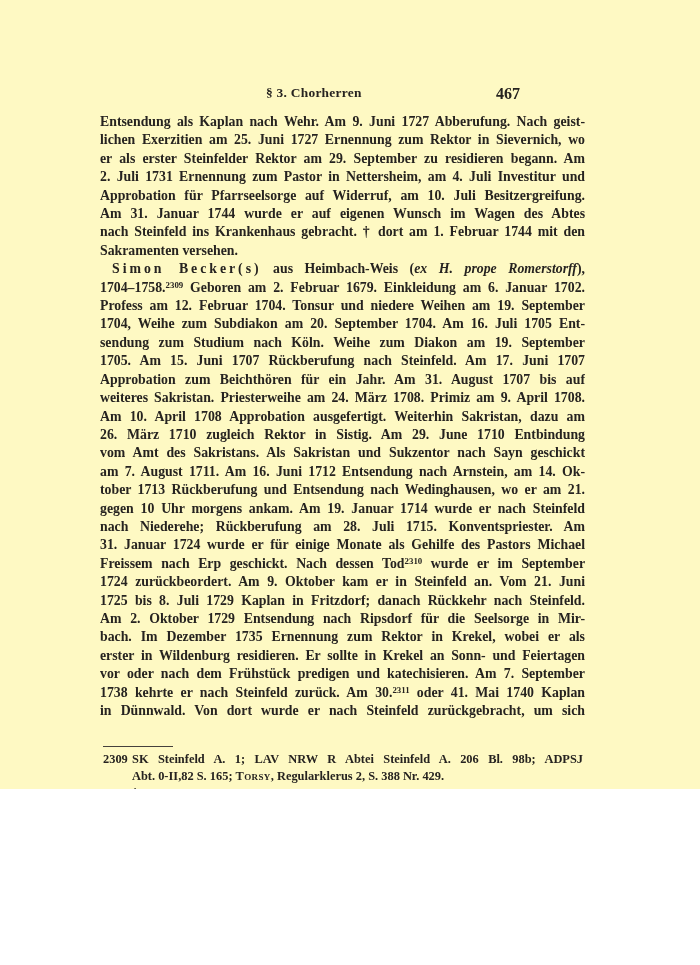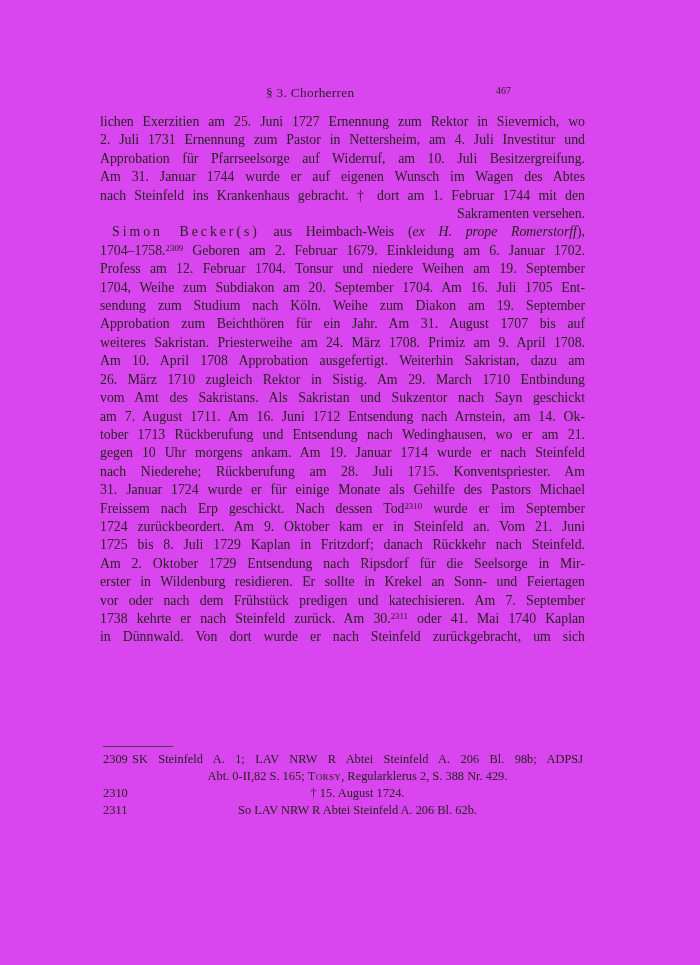--- a/index.html
+++ b/index.html
@@ -6,95 +6,100 @@
   * { margin: 0; padding: 0; box-sizing: border-box; }
   html, body { background: #ffffff; }
   body {
     width: 700px; height: 965px;
     font-family: "Liberation Serif", "DejaVu Serif", serif;
     color: #262320;
     -webkit-font-smoothing: antialiased;
   }
   .page {
     position: relative;
-    width: 700px; height: 965px;
-    background: #d946ef;
+    width: 700px; height: 789px;
+    background: #fef9c3;
     overflow: hidden;
+    font-weight: bold;
   }
   
   .section-heading {
     position: absolute; left: 266px; top: 85px;
     font-size: 13.4px; letter-spacing: 0.02em; white-space: nowrap;
   }
   .page-number {
     position: absolute; left: 496px; top: 85px;
-    font-size: 10px; white-space: nowrap;
+    font-size: 16px; white-space: nowrap;
   }
   
   .body-text {
     position: absolute; left: 100px; top: 113px; width: 485px;
     font-size: 13.8px; line-height: 18.42px;
   }
-  .line { height: 18.42px; overflow: hidden; text-align: right; }
+  .line { height: 18.42px; overflow: hidden; text-align: left; }
   .line.just { text-align: justify; text-align-last: justify; }
   .line.indent { text-indent: 12px; }
   
   .footnote-rule {
     position: absolute; left: 103px; top: 746px;
     width: 70px; height: 1px; background: #45413c;
   }
   .footnotes {
     position: absolute; left: 103px; top: 751px; width: 480px;
     font-size: 12.4px; line-height: 17.1px;
   }
-  .fn-line { position: relative; padding-left: 29px; height: 17.1px; overflow: hidden; text-align: center; }
+  .fn-line { position: relative; padding-left: 29px; height: 17.1px; overflow: hidden; text-align: left; }
   .fn-line.just { text-align: justify; text-align-last: justify; }
   .fn-num { position: absolute; left: 0; top: 0; }
   
   .sg-normal { }
   .sg-italic { font-style: italic; }
   .sg-superscript { font-size: 0.64em; position: relative; top: -0.42em; line-height: 0; }
   .sg-letterspaced { letter-spacing: 0.215em; margin-top: 28px; }
   .sg-smallcaps { font-variant: small-caps; letter-spacing: 0.03em; }
 </style>
 </head>
 <body>
 
 <div class="page">
 
   <span class="section-heading">§ 3. Chorherren</span>
 
   <span class="page-number">467</span>
 
   <main class="body-text">
+      <div class="line just"><span class="sg-normal">Entsendung als Kaplan nach Wehr. Am 9. Juni 1727 Abberufung. Nach geist-</span></div>
       <div class="line just"><span class="sg-normal">lichen Exerzitien am 25. Juni 1727 Ernennung zum Rektor in Sievernich, wo</span></div>
+      <div class="line just"><span class="sg-normal">er als erster Steinfelder Rektor am 29. September zu residieren begann. Am</span></div>
       <div class="line just"><span class="sg-normal">2. Juli 1731 Ernennung zum Pastor in Nettersheim, am 4. Juli Investitur und</span></div>
       <div class="line just"><span class="sg-normal">Approbation für Pfarrseelsorge auf Widerruf, am 10. Juli Besitzergreifung.</span></div>
       <div class="line just"><span class="sg-normal">Am 31. Januar 1744 wurde er auf eigenen Wunsch im Wagen des Abtes</span></div>
       <div class="line just"><span class="sg-normal">nach Steinfeld ins Krankenhaus gebracht. † dort am 1. Februar 1744 mit den</span></div>
       <div class="line"><span class="sg-normal">Sakramenten versehen.</span></div>
       <div class="line just indent"><span class="sg-letterspaced">Simon Becker(s)</span><span class="sg-normal"> aus Heimbach-Weis (</span><span class="sg-italic">ex H. prope Romerstorff</span><span class="sg-normal">),</span></div>
       <div class="line just"><span class="sg-normal">1704–1758.</span><span class="sg-superscript">2309</span><span class="sg-normal"> Geboren am 2. Februar 1679. Einkleidung am 6. Januar 1702.</span></div>
       <div class="line just"><span class="sg-normal">Profess am 12. Februar 1704. Tonsur und niedere Weihen am 19. September</span></div>
       <div class="line just"><span class="sg-normal">1704, Weihe zum Subdiakon am 20. September 1704. Am 16. Juli 1705 Ent-</span></div>
       <div class="line just"><span class="sg-normal">sendung zum Studium nach Köln. Weihe zum Diakon am 19. September</span></div>
+      <div class="line just"><span class="sg-normal">1705. Am 15. Juni 1707 Rückberufung nach Steinfeld. Am 17. Juni 1707</span></div>
       <div class="line just"><span class="sg-normal">Approbation zum Beichthören für ein Jahr. Am 31. August 1707 bis auf</span></div>
       <div class="line just"><span class="sg-normal">weiteres Sakristan. Priesterweihe am 24. März 1708. Primiz am 9. April 1708.</span></div>
       <div class="line just"><span class="sg-normal">Am 10. April 1708 Approbation ausgefertigt. Weiterhin Sakristan, dazu am</span></div>
-      <div class="line just"><span class="sg-normal">26. März 1710 zugleich Rektor in Sistig. Am 29. March 1710 Entbindung</span></div>
+      <div class="line just"><span class="sg-normal">26. März 1710 zugleich Rektor in Sistig. Am 29. June 1710 Entbindung</span></div>
       <div class="line just"><span class="sg-normal">vom Amt des Sakristans. Als Sakristan und Sukzentor nach Sayn geschickt</span></div>
       <div class="line just"><span class="sg-normal">am 7. August 1711. Am 16. Juni 1712 Entsendung nach Arnstein, am 14. Ok-</span></div>
       <div class="line just"><span class="sg-normal">tober 1713 Rückberufung und Entsendung nach Wedinghausen, wo er am 21.</span></div>
       <div class="line just"><span class="sg-normal">gegen 10 Uhr morgens ankam. Am 19. Januar 1714 wurde er nach Steinfeld</span></div>
       <div class="line just"><span class="sg-normal">nach Niederehe; Rückberufung am 28. Juli 1715. Konventspriester. Am</span></div>
       <div class="line just"><span class="sg-normal">31. Januar 1724 wurde er für einige Monate als Gehilfe des Pastors Michael</span></div>
       <div class="line just"><span class="sg-normal">Freissem nach Erp geschickt. Nach dessen Tod</span><span class="sg-superscript">2310</span><span class="sg-normal"> wurde er im September</span></div>
       <div class="line just"><span class="sg-normal">1724 zurückbeordert. Am 9. Oktober kam er in Steinfeld an. Vom 21. Juni</span></div>
       <div class="line just"><span class="sg-normal">1725 bis 8. Juli 1729 Kaplan in Fritzdorf; danach Rückkehr nach Steinfeld.</span></div>
       <div class="line just"><span class="sg-normal">Am 2. Oktober 1729 Entsendung nach Ripsdorf für die Seelsorge in Mir-</span></div>
+      <div class="line just"><span class="sg-normal">bach. Im Dezember 1735 Ernennung zum Rektor in Krekel, wobei er als</span></div>
       <div class="line just"><span class="sg-normal">erster in Wildenburg residieren. Er sollte in Krekel an Sonn- und Feiertagen</span></div>
       <div class="line just"><span class="sg-normal">vor oder nach dem Frühstück predigen und katechisieren. Am 7. September</span></div>
       <div class="line just"><span class="sg-normal">1738 kehrte er nach Steinfeld zurück. Am 30.</span><span class="sg-superscript">2311</span><span class="sg-normal"> oder 41. Mai 1740 Kaplan</span></div>
       <div class="line just"><span class="sg-normal">in Dünnwald. Von dort wurde er nach Steinfeld zurückgebracht, um sich</span></div>
     </main>
 
   <div class="footnote-rule"></div>
 
   <section class="footnotes">
       <div class="fn-line just"><span class="fn-num">2309</span><span class="sg-normal">SK Steinfeld A. 1; LAV NRW R Abtei Steinfeld A. 206 Bl. 98b; ADPSJ</span></div>

